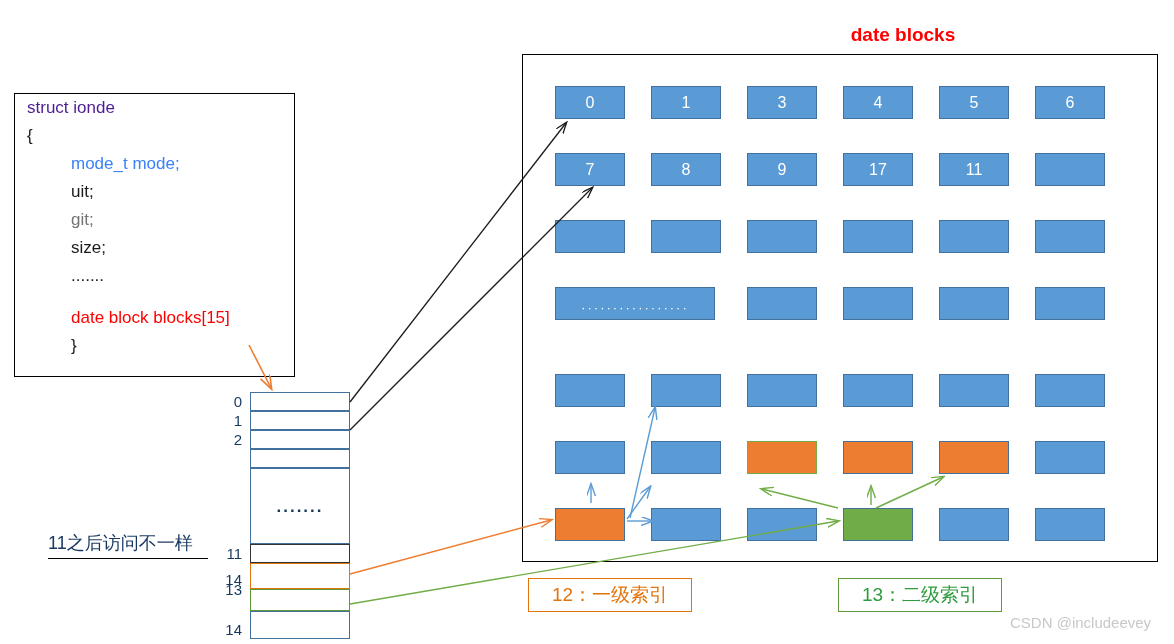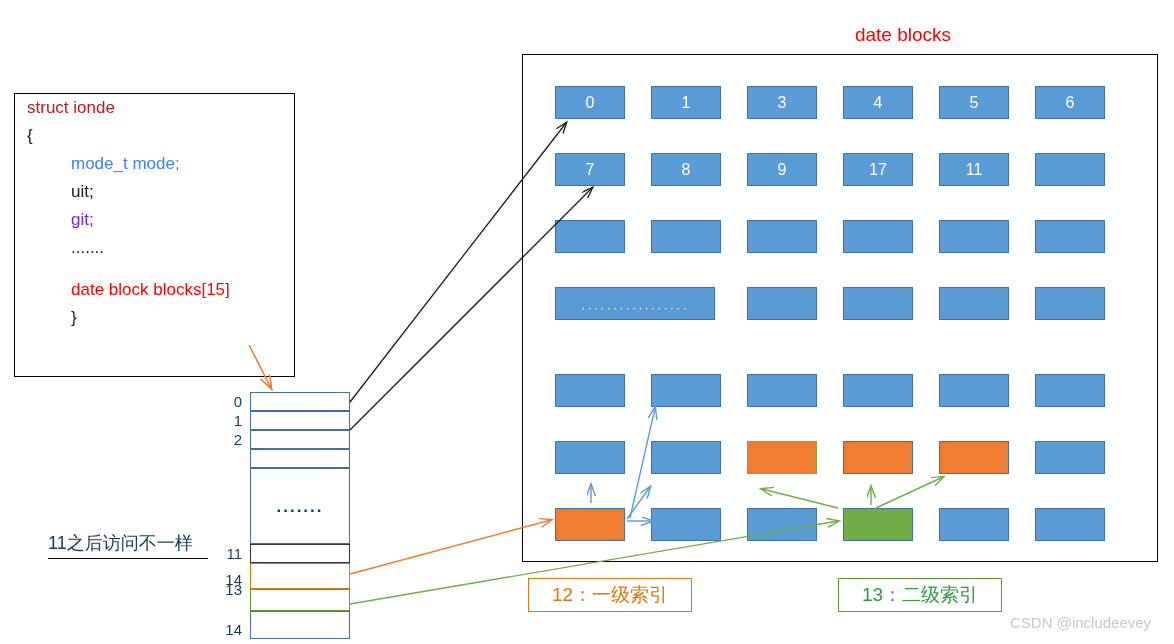--- a/index.html
+++ b/index.html
@@ -21,21 +21,21 @@
   .ilabel{position:absolute;font-size:15px;color:#17375E;text-align:right;width:30px;}
   #ellipsis-mid{position:absolute;left:0;width:100px;text-align:center;font-size:17px;
                 letter-spacing:2px;color:#17375E;font-weight:bold;}
 
   
   #note-after11{left:48px;top:531px;font-size:18px;color:#17375E;white-space:nowrap;}
   #note-underline{left:48px;top:558px;width:160px;height:0;border-top:1.5px solid #000;}
 
   
   #blocks-title{left:0;top:24px;width:1174px;text-align:center;font-size:19px;color:#ff0000;}
-  #blocks-title span{position:relative;left:316px;}
+  #blocks-title span{position:relative;left:316px;font-weight:bold;}
   #blocks-panel{left:522px;top:54px;width:636px;height:508px;border:1.5px solid #000;background:#fff;box-sizing:border-box;}
   .blk{position:absolute;box-sizing:border-box;width:70px;height:33px;
        background:#5B9BD5;border:1px solid #41719C;color:#fff;font-size:16px;
        display:flex;align-items:center;justify-content:center;}
   .blk.orange{background:#ED7D31;}
   .blk.green{background:#70AD47;}
   .blk.ob-green{border-color:#70AD47;}
   .blk.wide{width:160px;}
   .blk .dotline{font-size:13px;letter-spacing:2px;color:#fff;line-height:1;position:relative;top:4px;}
 
@@ -51,25 +51,26 @@
   svg.overlay{position:absolute;left:0;top:0;width:1174px;height:644px;pointer-events:none;}
 </style>
 </head>
 <body>
 
 <div id="blocks-title" class="abs">
   <span>date blocks</span>
 </div>
 
 <div id="struct-box" class="abs">
-    <div class="line" style="color: #b91c1c;">struct ionde</div>
+    <div class="line" style="color: #4c1d95;">struct ionde</div>
     <div class="line" style="color: rgb(26, 26, 26);">{</div>
     <div class="line indent" style="color: #3b82f6;">mode_t mode;</div>
     <div class="line indent" style="color: rgb(26, 26, 26);">uit;</div>
-    <div class="line indent" style="color: #6d28d9;">git;</div>
+    <div class="line indent" style="color: #737373;">git;</div>
+    <div class="line indent" style="color: rgb(26, 26, 26);">size;</div>
     <div class="line indent" style="color: rgb(26, 26, 26);">.......</div>
     <div class="line indent" style="color: rgb(255, 0, 0); margin-top: 14px;">date block blocks[15]</div>
     <div class="line indent" style="color: rgb(26, 26, 26);">}</div>
   </div>
 
 <div id="inode-table" class="abs">
     <div class="irow" style="top: 0px; height: 19px;"></div>
     <div class="ilabel" style="left: -38px; top: 1px;">0</div>
     <div class="irow" style="top: 19px; height: 19px;"></div>
     <div class="ilabel" style="left: -38px; top: 20px;">1</div>

